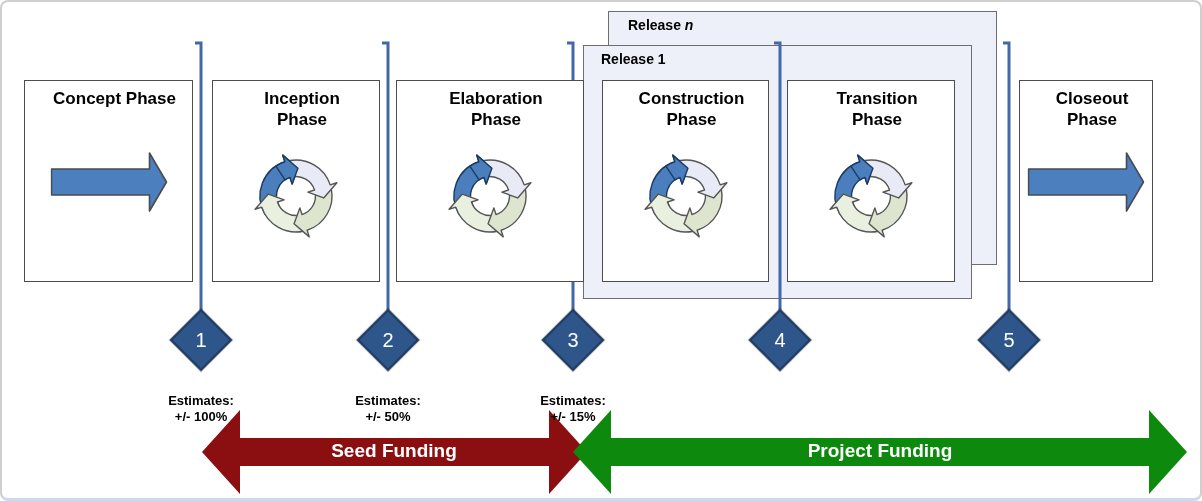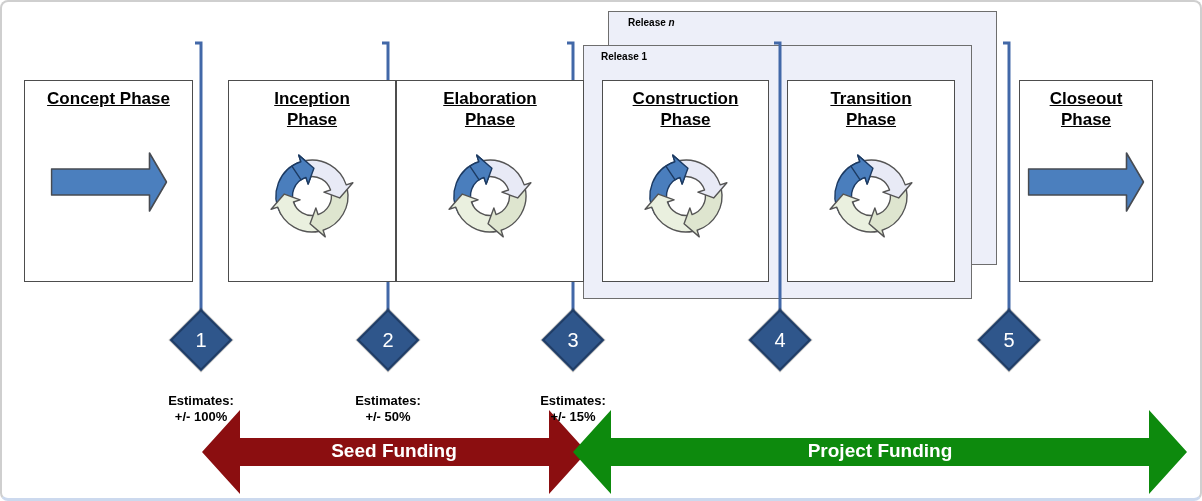--- a/index.html
+++ b/index.html
@@ -1,26 +1,26 @@
 <!DOCTYPE html>
 <html><head>
 <meta charset="utf-8">
 <style>
   html,body{margin:0;padding:0;background:#fff;}
   body{font-family:"Liberation Sans","DejaVu Sans",sans-serif;}
   .frame{position:relative;width:1202px;height:501px;box-sizing:border-box;
          background:#fff;border:2px solid #cfcfcf;border-bottom:3px solid #ccd9ee;
          border-radius:8px;overflow:hidden;}
   .release-box{position:absolute;box-sizing:border-box;border:1.5px solid #6e6e6e;}
-  .release-label{position:absolute;font-size:10px;font-weight:bold;color:#000;white-space:nowrap;}
+  .release-label{position:absolute;font-size:14px;font-weight:bold;color:#000;white-space:nowrap;}
   .overlay{position:absolute;left:0;top:0;width:1202px;height:501px;}
   .phase-box{position:absolute;top:78px;height:202px;box-sizing:border-box;
              background:#fff;border:1.5px solid #4d4d4d;}
-  .phase-title{position:absolute;top:7px;left:0;width:100%;text-align:center;
-               font-size:17px;line-height:21px;font-weight:bold;color:#000;white-space:pre-line;text-decoration:underline;}
+  .phase-title{position:absolute;top:7px;left:6px;width:100%;text-align:center;
+               font-size:17px;line-height:21px;font-weight:bold;color:#000;white-space:pre-line;}
   .cycle-icon{position:absolute;top:63px;left:50%;transform:translateX(-50%);}
   .phase-arrow{position:absolute;top:71px;left:50%;transform:translateX(-50%);}
   .milestone{position:absolute;width:44px;height:44px;transform:rotate(45deg);
              border:2px solid #203d66;box-sizing:border-box;box-shadow:0 0 0 1px rgba(40,40,40,.35);}
   .milestone .num{position:absolute;inset:0;display:flex;align-items:center;justify-content:center;
                   transform:rotate(-45deg);color:#fff;font-size:20px;}
   .estimates{position:absolute;top:369px;width:120px;text-align:center;
              font-size:13px;line-height:16px;font-weight:bold;color:#000;margin-top:22px;}
   .funding-label{position:absolute;top:438px;width:260px;text-align:center;
                  color:#fff;font-size:19px;font-weight:bold;}
@@ -52,21 +52,21 @@
     <polygon points="200,450 238,408 238,436 547,436 547,408 585,450 547,492 547,464 238,464 238,492" fill="#8b0e10"></polygon>
     <polygon points="571,450 609,408 609,436 1147,436 1147,408 1185,450 1147,492 1147,464 609,464 609,492" fill="#0d8a0d"></polygon>
   </svg>
 
   <div class="phase-box" style="left:22px;width:169px;">
     <div class="phase-title">Concept Phase</div>
     <svg class="phase-arrow" width="117" height="60" viewBox="0 0 117 60">
       <polygon points="1,17 99,17 99,1 116,30 99,59 99,43 1,43" stroke="#474b52" stroke-width="1.6" stroke-linejoin="round" fill="#4b7fbe"></polygon>
     </svg>
   </div>
-  <div class="phase-box" style="left:210px;width:168px;margin-left:16px;">
+  <div class="phase-box" style="left:210px;width:168px;">
     <div class="phase-title">Inception
 Phase</div>
     <svg class="cycle-icon" width="104" height="104" viewBox="0 0 104 104">
         <path d="M20.82,70.00 A36,36 0 0 1 40.88,17.76 L38.71,11.10 L53.94,24.32 L48.14,40.11 L45.97,33.45 A19.5,19.5 0 0 0 35.11,61.75 Z" fill="#4a7ebd" stroke="#1c3a62" stroke-width="1.4" stroke-linejoin="round"></path>
         <path d="M59.48,87.21 A36,36 0 0 1 17.76,63.12 L11.10,65.29 L24.32,50.06 L40.11,55.86 L33.45,58.03 A19.5,19.5 0 0 0 56.05,71.07 Z" fill="#eaf0df" stroke="#555" stroke-width="1.4" stroke-linejoin="round"></path>
         <path d="M87.21,44.52 A36,36 0 0 1 63.12,86.24 L65.29,92.90 L50.06,79.68 L55.86,63.89 L58.03,70.55 A19.5,19.5 0 0 0 71.07,47.95 Z" fill="#dee5cf" stroke="#555" stroke-width="1.4" stroke-linejoin="round"></path>
         <path d="M44.52,16.79 A36,36 0 0 1 86.24,40.88 L92.90,38.71 L79.68,53.94 L63.89,48.14 L70.55,45.97 A19.5,19.5 0 0 0 47.95,32.93 Z" fill="#e8eaf6" stroke="#555" stroke-width="1.4" stroke-linejoin="round"></path>
         <path d="M31.87,22.15 A36,36 0 0 1 40.88,17.76 L38.71,11.10 L53.94,24.32 L48.14,40.11 L45.97,33.45 A19.5,19.5 0 0 0 41.10,35.83 Z" fill="#4a7ebd" stroke="#1c3a62" stroke-width="1.4" stroke-linejoin="round"></path>
       </svg>
   </div>

